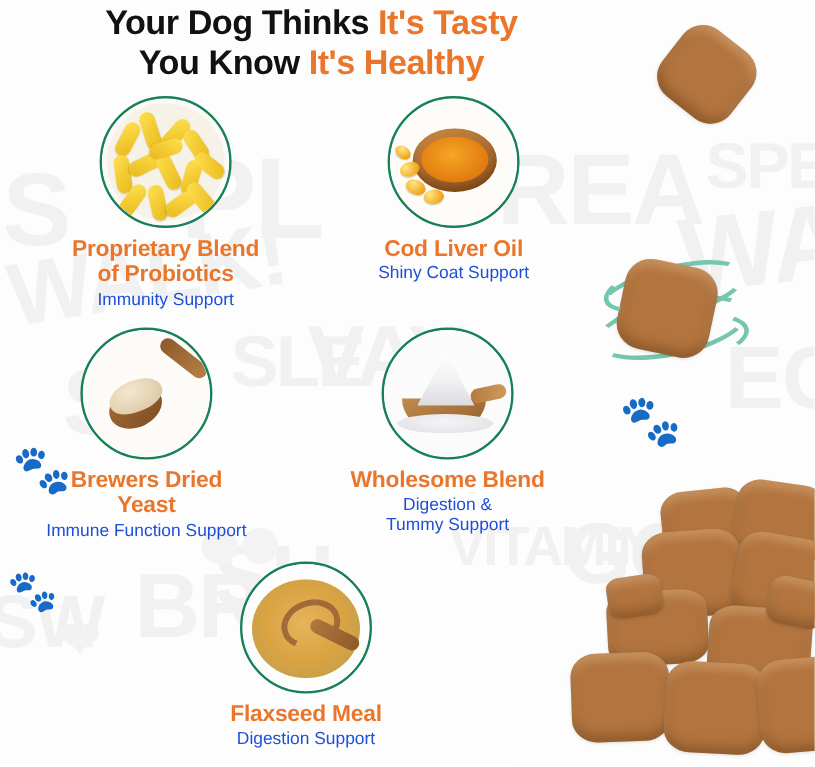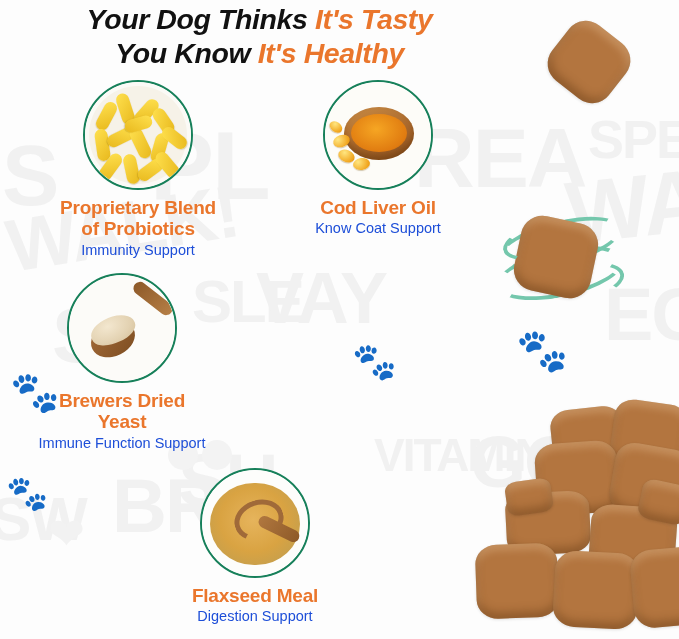--- a/index.html
+++ b/index.html
@@ -51,21 +51,20 @@
   }
 
   
   .headline {
     position: absolute;
     top: 2px;
     left: 0;
     width: 519px;
     z-index: 5;
     text-align: center;
-    font-style: italic;
   }
   .headline-line {
     font-size: 28.5px;
     font-weight: 700;
     line-height: 1.21;
     color: #111111;
     letter-spacing: -0.4px;
   }
   .headline-line .accent {
     color: #ea762c;
@@ -298,21 +297,21 @@
             </div>
           <div class="gel" style="left:8%;  top:50%; transform:rotate(-18deg);"></div>
           <div class="gel" style="left:12%; top:64%; transform:rotate(24deg);"></div>
           <div class="gel" style="left:26%; top:72%; transform:rotate(-8deg);"></div>
           <div class="gel" style="left:4%;  top:38%; transform:rotate(38deg); width:14px; height:10px;"></div>
         </div>
       </div>
       <div class="feature-title" data-interactable="false">
         <div data-interactable="false">Cod Liver Oil</div>
       </div>
-      <div class="feature-sub" data-interactable="false">Know Coat Support</div>
+      <div class="feature-sub" data-interactable="false">Shiny Coat Support</div>
     </div>
 
     <div class="feature" id="feature-yeast" data-interactable="true">
       <div class="feature-circle" data-interactable="false">
         <div class="circle-art" data-interactable="false">
           <div class="art-bg" style="background:#fcfbf8;"></div>
           <div class="spoon-bowl" style="left:20%; top:44%; width:46px; height:34px; transform:rotate(-26deg);
                background:linear-gradient(150deg,#a36a38,#7e4e22);"></div>
           <div style="position:absolute; left:58%; top:16%; width:46px; height:13px; border-radius:7px;
                background:linear-gradient(100deg,#8d5929,#b67f46); transform:rotate(38deg);"></div>
@@ -320,20 +319,43 @@
                background:radial-gradient(ellipse at 42% 30%, #f3e7cf 0%, #e3d2b2 60%, #d4bf99 100%);"></div>
         </div>
       </div>
       <div class="feature-title" data-interactable="false">
         <div data-interactable="false">Brewers Dried</div>
         <div data-interactable="false">Yeast</div>
       </div>
       <div class="feature-sub" data-interactable="false">Immune Function Support</div>
     </div>
 
+    <div class="feature" id="feature-wholesome" data-interactable="true">
+      <div class="feature-circle" data-interactable="false">
+        <div class="circle-art" data-interactable="false">
+          <div class="art-bg" style="background:#fbfbfb;"></div>
+          <div style="position:absolute; left:14%; top:54%; width:70px; height:26px; border-radius:0 0 40px 40px;
+               background:linear-gradient(150deg,#c08a4e,#94602c);"></div>
+          <div style="position:absolute; left:68%; top:44%; width:30px; height:12px; border-radius:6px;
+               background:linear-gradient(100deg,#b5793f,#cf9a5e); transform:rotate(-12deg);"></div>
+          <div style="position:absolute; left:26%; top:18%; width:48px; height:44px;
+               background:linear-gradient(180deg,#ffffff 0%,#f0f0f2 55%,#dcdce0 100%);
+               clip-path:polygon(50% 0%, 100% 100%, 0% 100%);"></div>
+          <div style="position:absolute; left:10%; top:66%; width:80px; height:16px; border-radius:50%;
+               background:radial-gradient(ellipse at 50% 40%, #f4f4f6, #e6e6ea 70%, rgba(255,255,255,0) 100%);"></div>
+        </div>
+      </div>
+      <div class="feature-title" data-interactable="false">
+        <div data-interactable="false">Wholesome Blend</div>
+      </div>
+      <div class="feature-sub" data-interactable="false">
+        <div data-interactable="false">Digestion &amp;</div>
+        <div data-interactable="false">Tummy Support</div>
+      </div>
+    </div>
 
     <div class="feature" id="feature-flaxseed" data-interactable="true">
       <div class="feature-circle" data-interactable="false">
         <div class="circle-art" data-interactable="false">
           <div class="art-bg" style="background:#fdfdfb;"></div>
           <div class="seed-pile"></div>
           <div style="position:absolute; left:30%; top:28%; width:40px; height:30px; border-radius:50%;
                border:5px solid #a06a39; border-bottom-color:transparent; transform:rotate(-18deg);"></div>
           <div style="position:absolute; left:52%; top:50%; width:44px; height:12px; border-radius:6px;
                background:linear-gradient(100deg,#b0773f,#8e5a28); transform:rotate(26deg);"></div>

